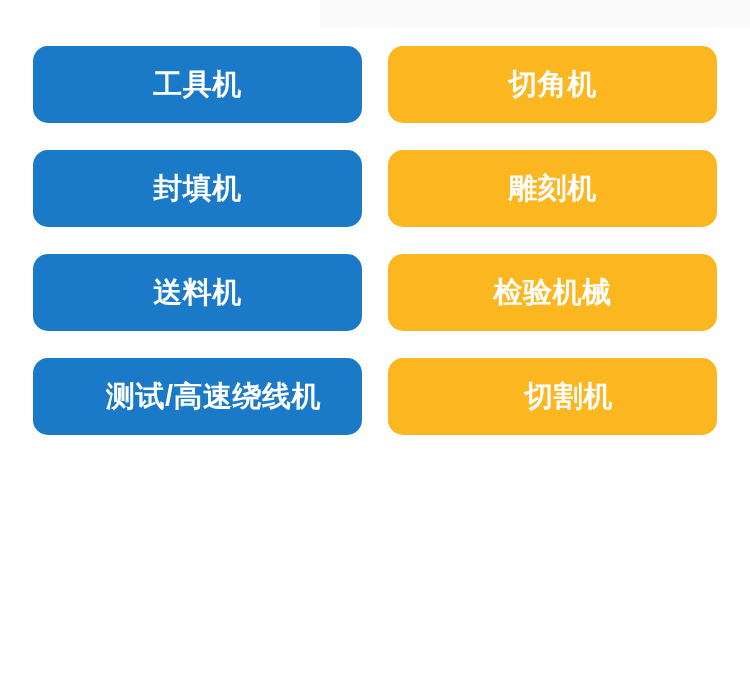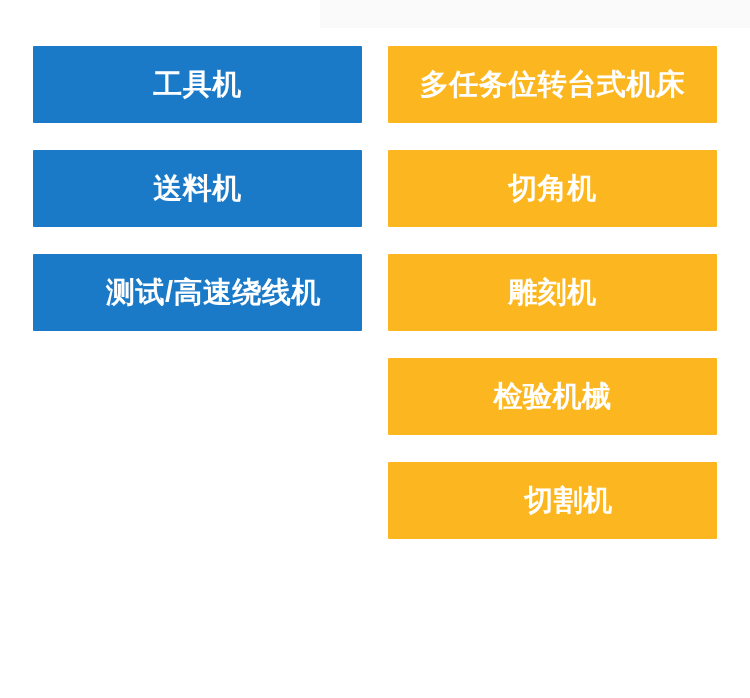--- a/index.html
+++ b/index.html
@@ -41,21 +41,21 @@
   }
   #column-left  { left: 33px;  }
   #column-right { left: 388px; }
 
   .cat-btn {
     box-sizing: border-box;
     width: 329px;
     height: 77px;
     margin-bottom: 27px;
     border: 0;
-    border-radius: 1px;
+    border-radius: 15px;
     display: flex;
     align-items: center;
     justify-content: center;
     padding: 0 8px;
     cursor: pointer;
     -webkit-font-smoothing: antialiased;
   }
   .cat-btn:last-child { margin-bottom: 0; padding-left: 40px; }
 
   .cat-btn.blue   { background: #1a7ac8; }
@@ -76,31 +76,31 @@
 
 <div id="top-band"></div>
 
 <div id="button-grid">
 
   <div class="btn-column" id="column-left">
     <button class="cat-btn blue">
       <span class="btn-label">工具机</span>
     </button>
     <button class="cat-btn blue">
+      <span class="btn-label">封填机</span>
+    </button>
+    <button class="cat-btn blue">
       <span class="btn-label">送料机</span>
     </button>
     <button class="cat-btn blue">
       <span class="btn-label">测试/高速绕线机</span>
     </button>
   </div>
 
   <div class="btn-column" id="column-right">
-    <button class="cat-btn orange">
-      <span class="btn-label">多任务位转台式机床</span>
-    </button>
     <button class="cat-btn orange">
       <span class="btn-label">切角机</span>
     </button>
     <button class="cat-btn orange">
       <span class="btn-label">雕刻机</span>
     </button>
     <button class="cat-btn orange">
       <span class="btn-label">检验机械</span>
     </button>
     <button class="cat-btn orange">

